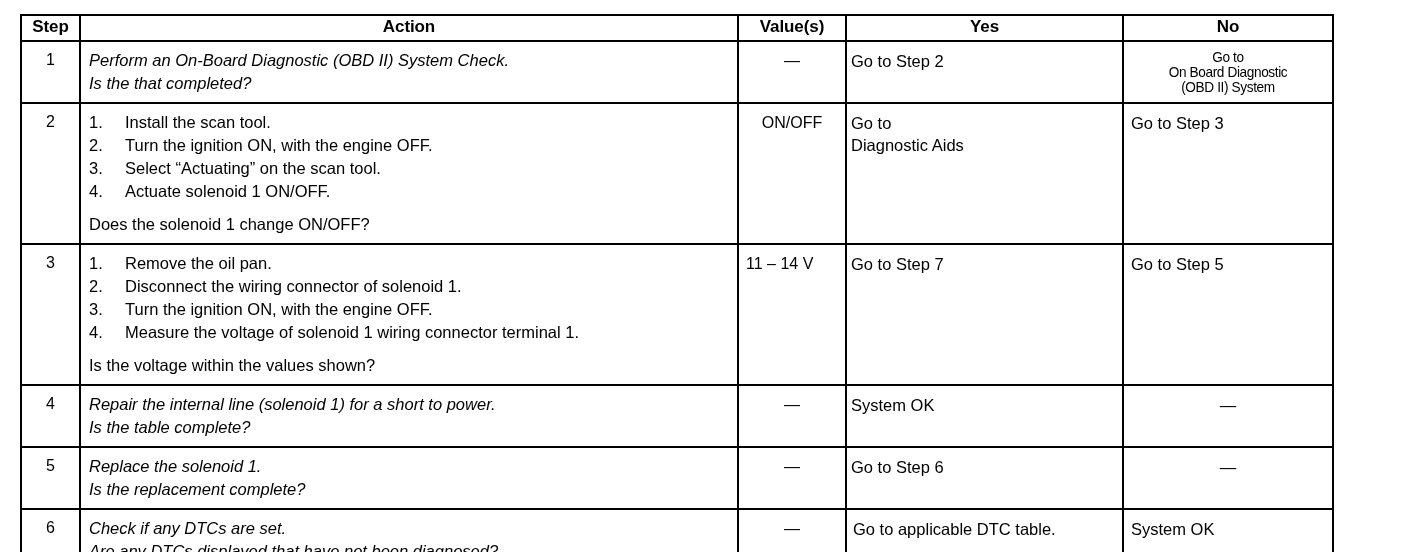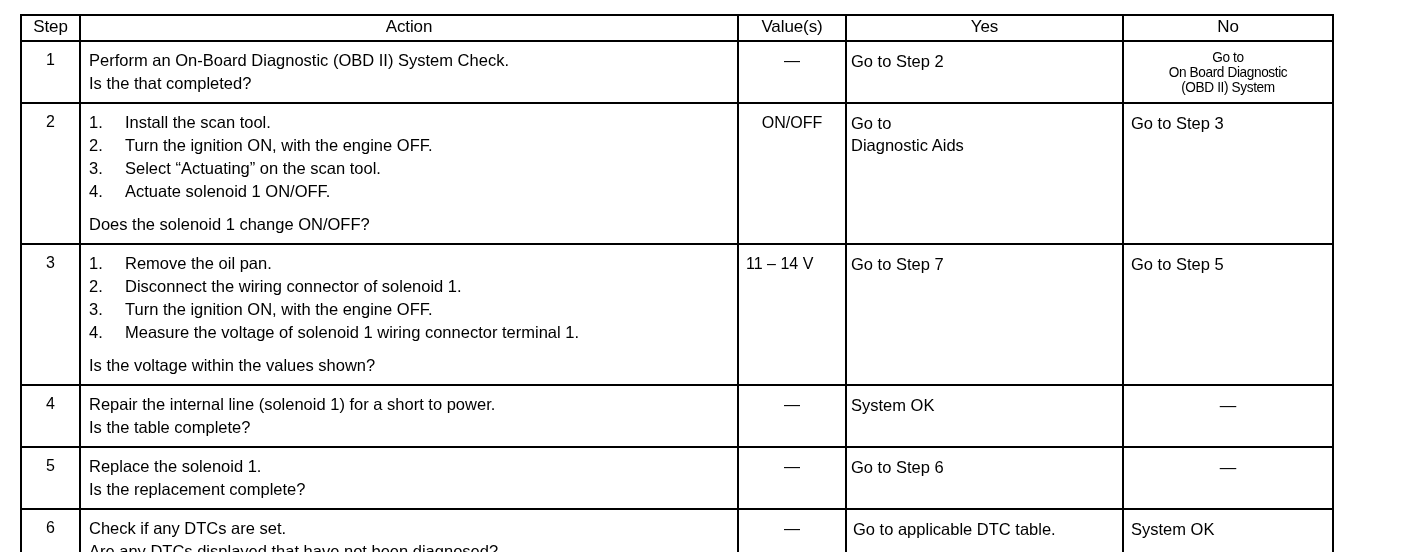--- a/index.html
+++ b/index.html
@@ -44,21 +44,21 @@
   col.c-step   { width: 59px; }
   col.c-action { width: 658px; }
   col.c-value  { width: 108px; }
   col.c-yes    { width: 277px; }
   col.c-no     { width: 210px; }
 
   
   thead th {
     height: 24px;
     font-size: 17px;
-    font-weight: normal;
+    font-weight: bold;
     text-align: center;
     line-height: 22px;
     padding: 1px 0 2px 0;
     letter-spacing: -0.1px;
   }
 
   
   td.step-cell {
     text-align: center;
     font-size: 16px;
@@ -128,21 +128,21 @@
     position: absolute;
     left: 0;
     top: 0;
     width: 20px;
     text-align: left;
   }
   .question {
     margin-top: 10px;
     line-height: 23px;
   }
-  .plain-line { line-height: 23px; }
+  .plain-line { line-height: 23px; font-style: italic; }
 </style>
 </head>
 <body>
 
 <div id="page">
 
   <table class="diag-table">
     <colgroup>
       <col class="c-step">
       <col class="c-action">

